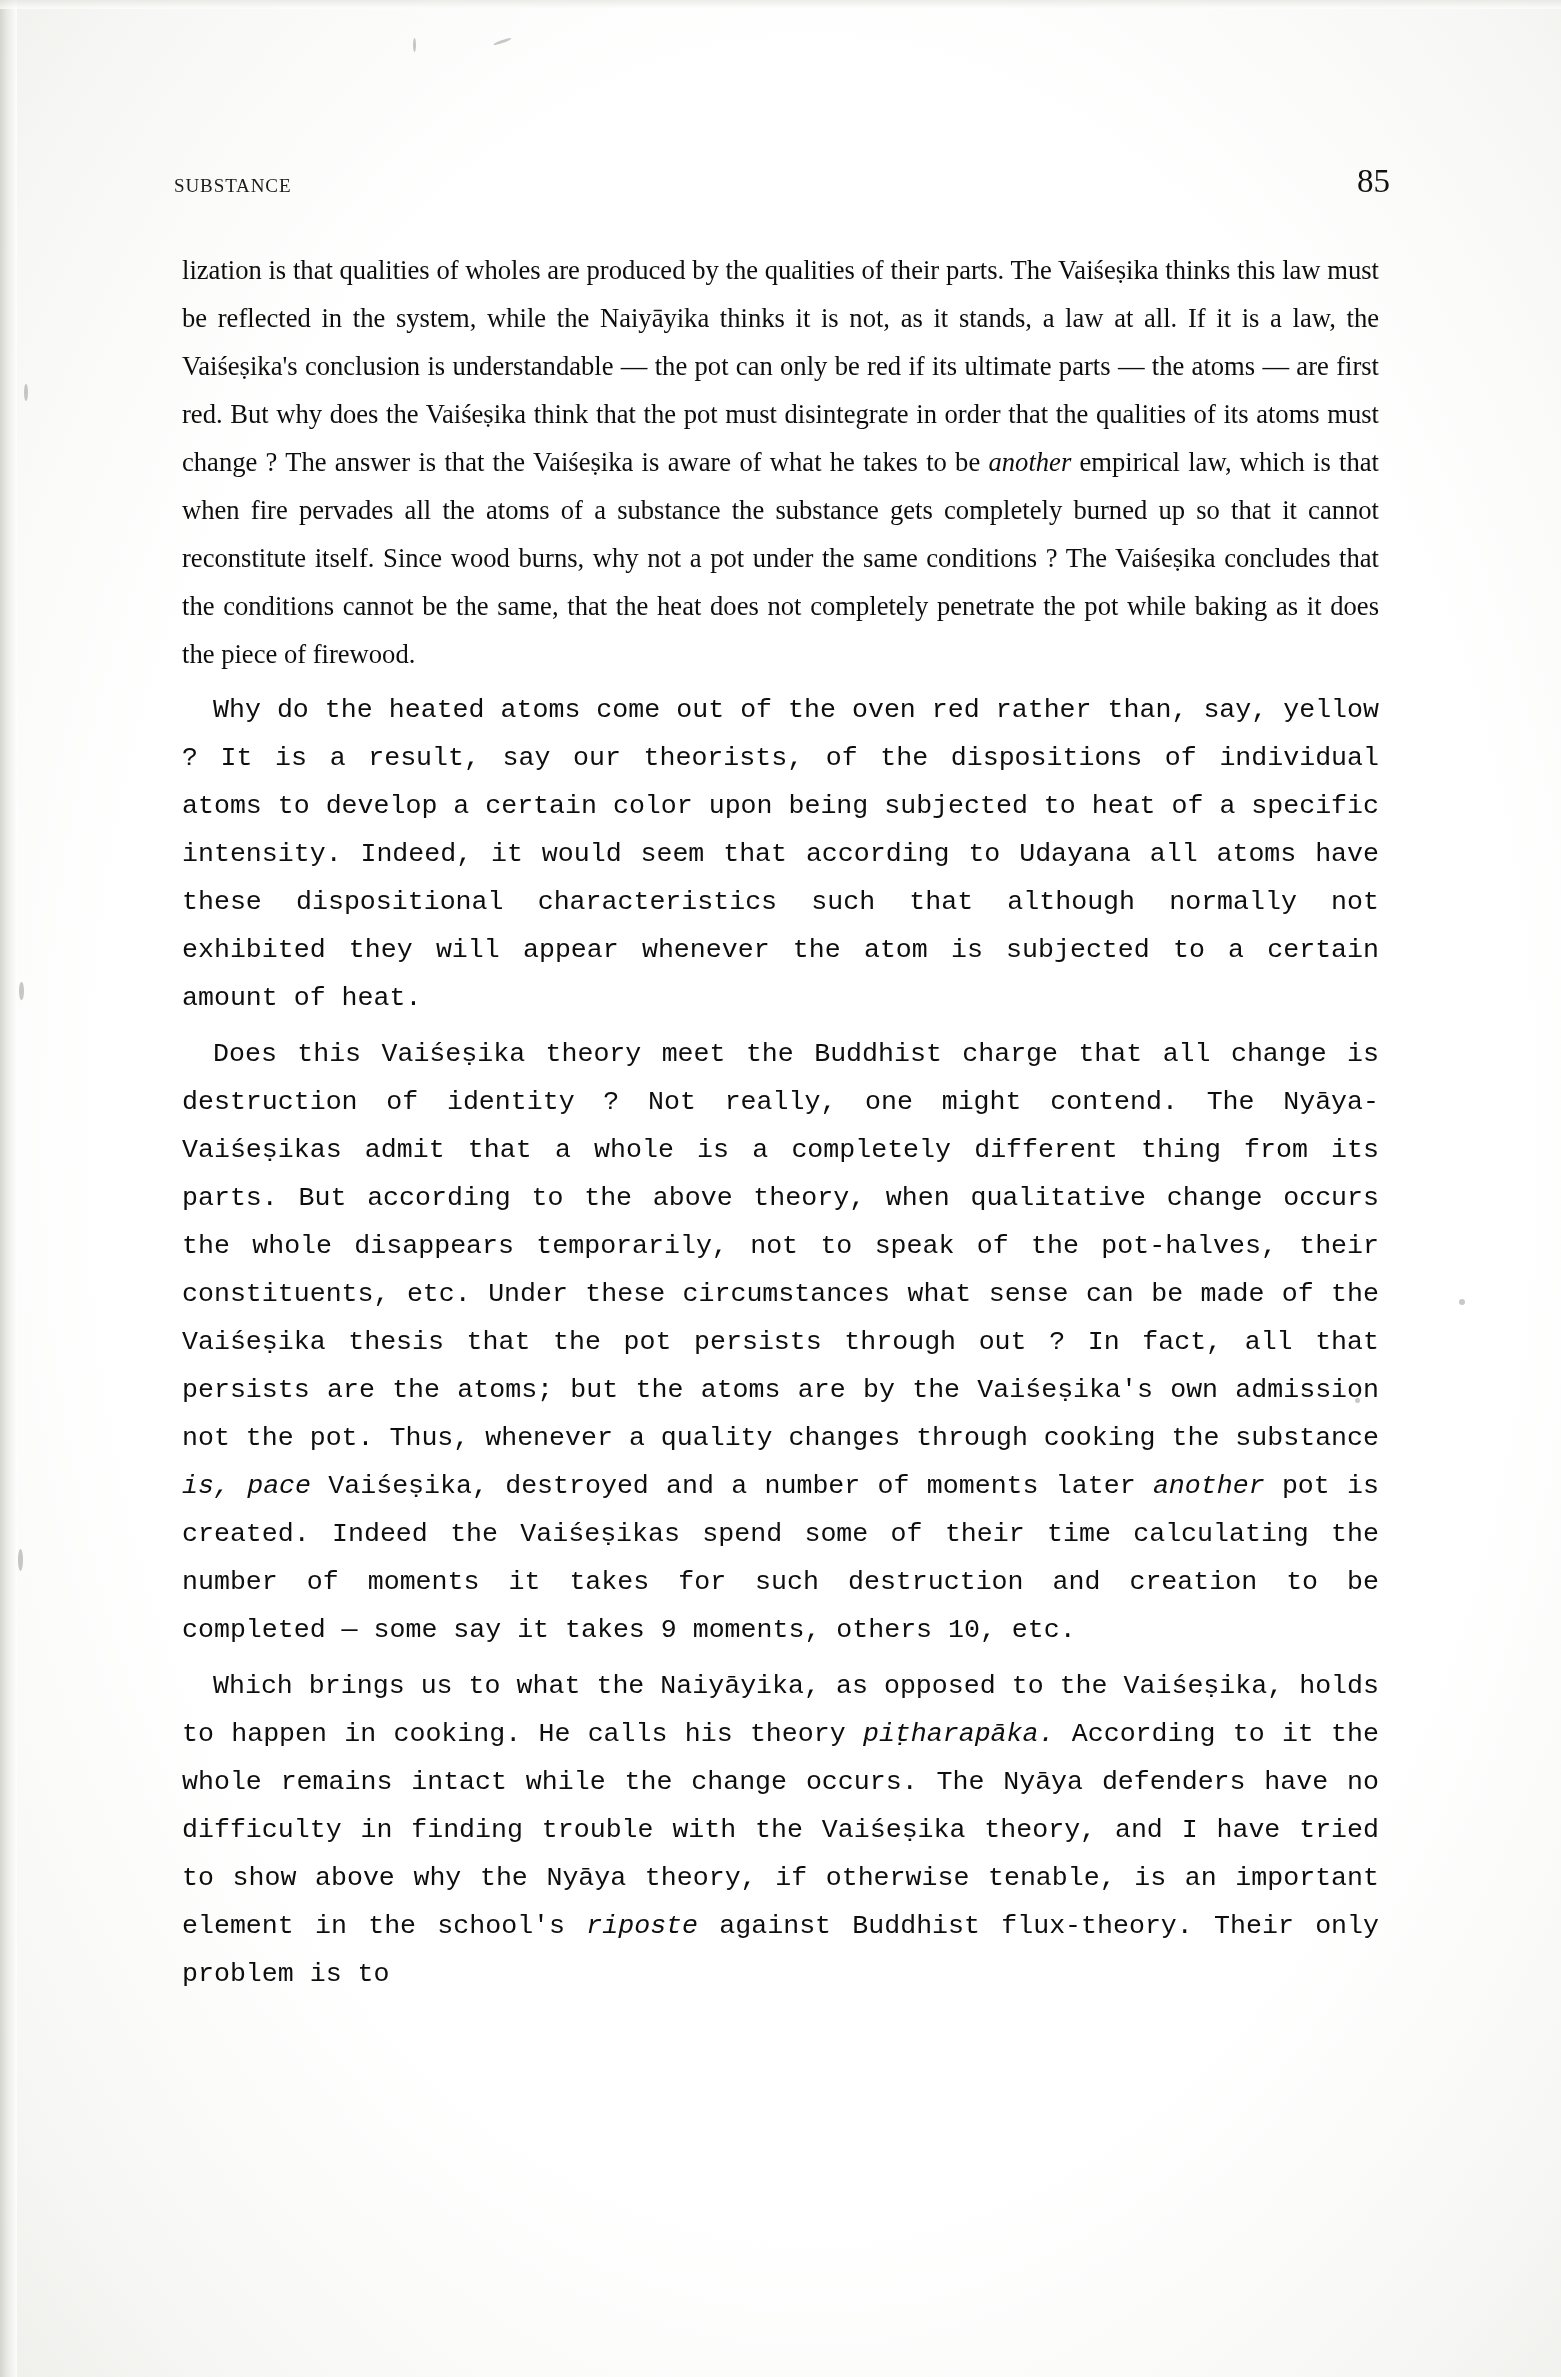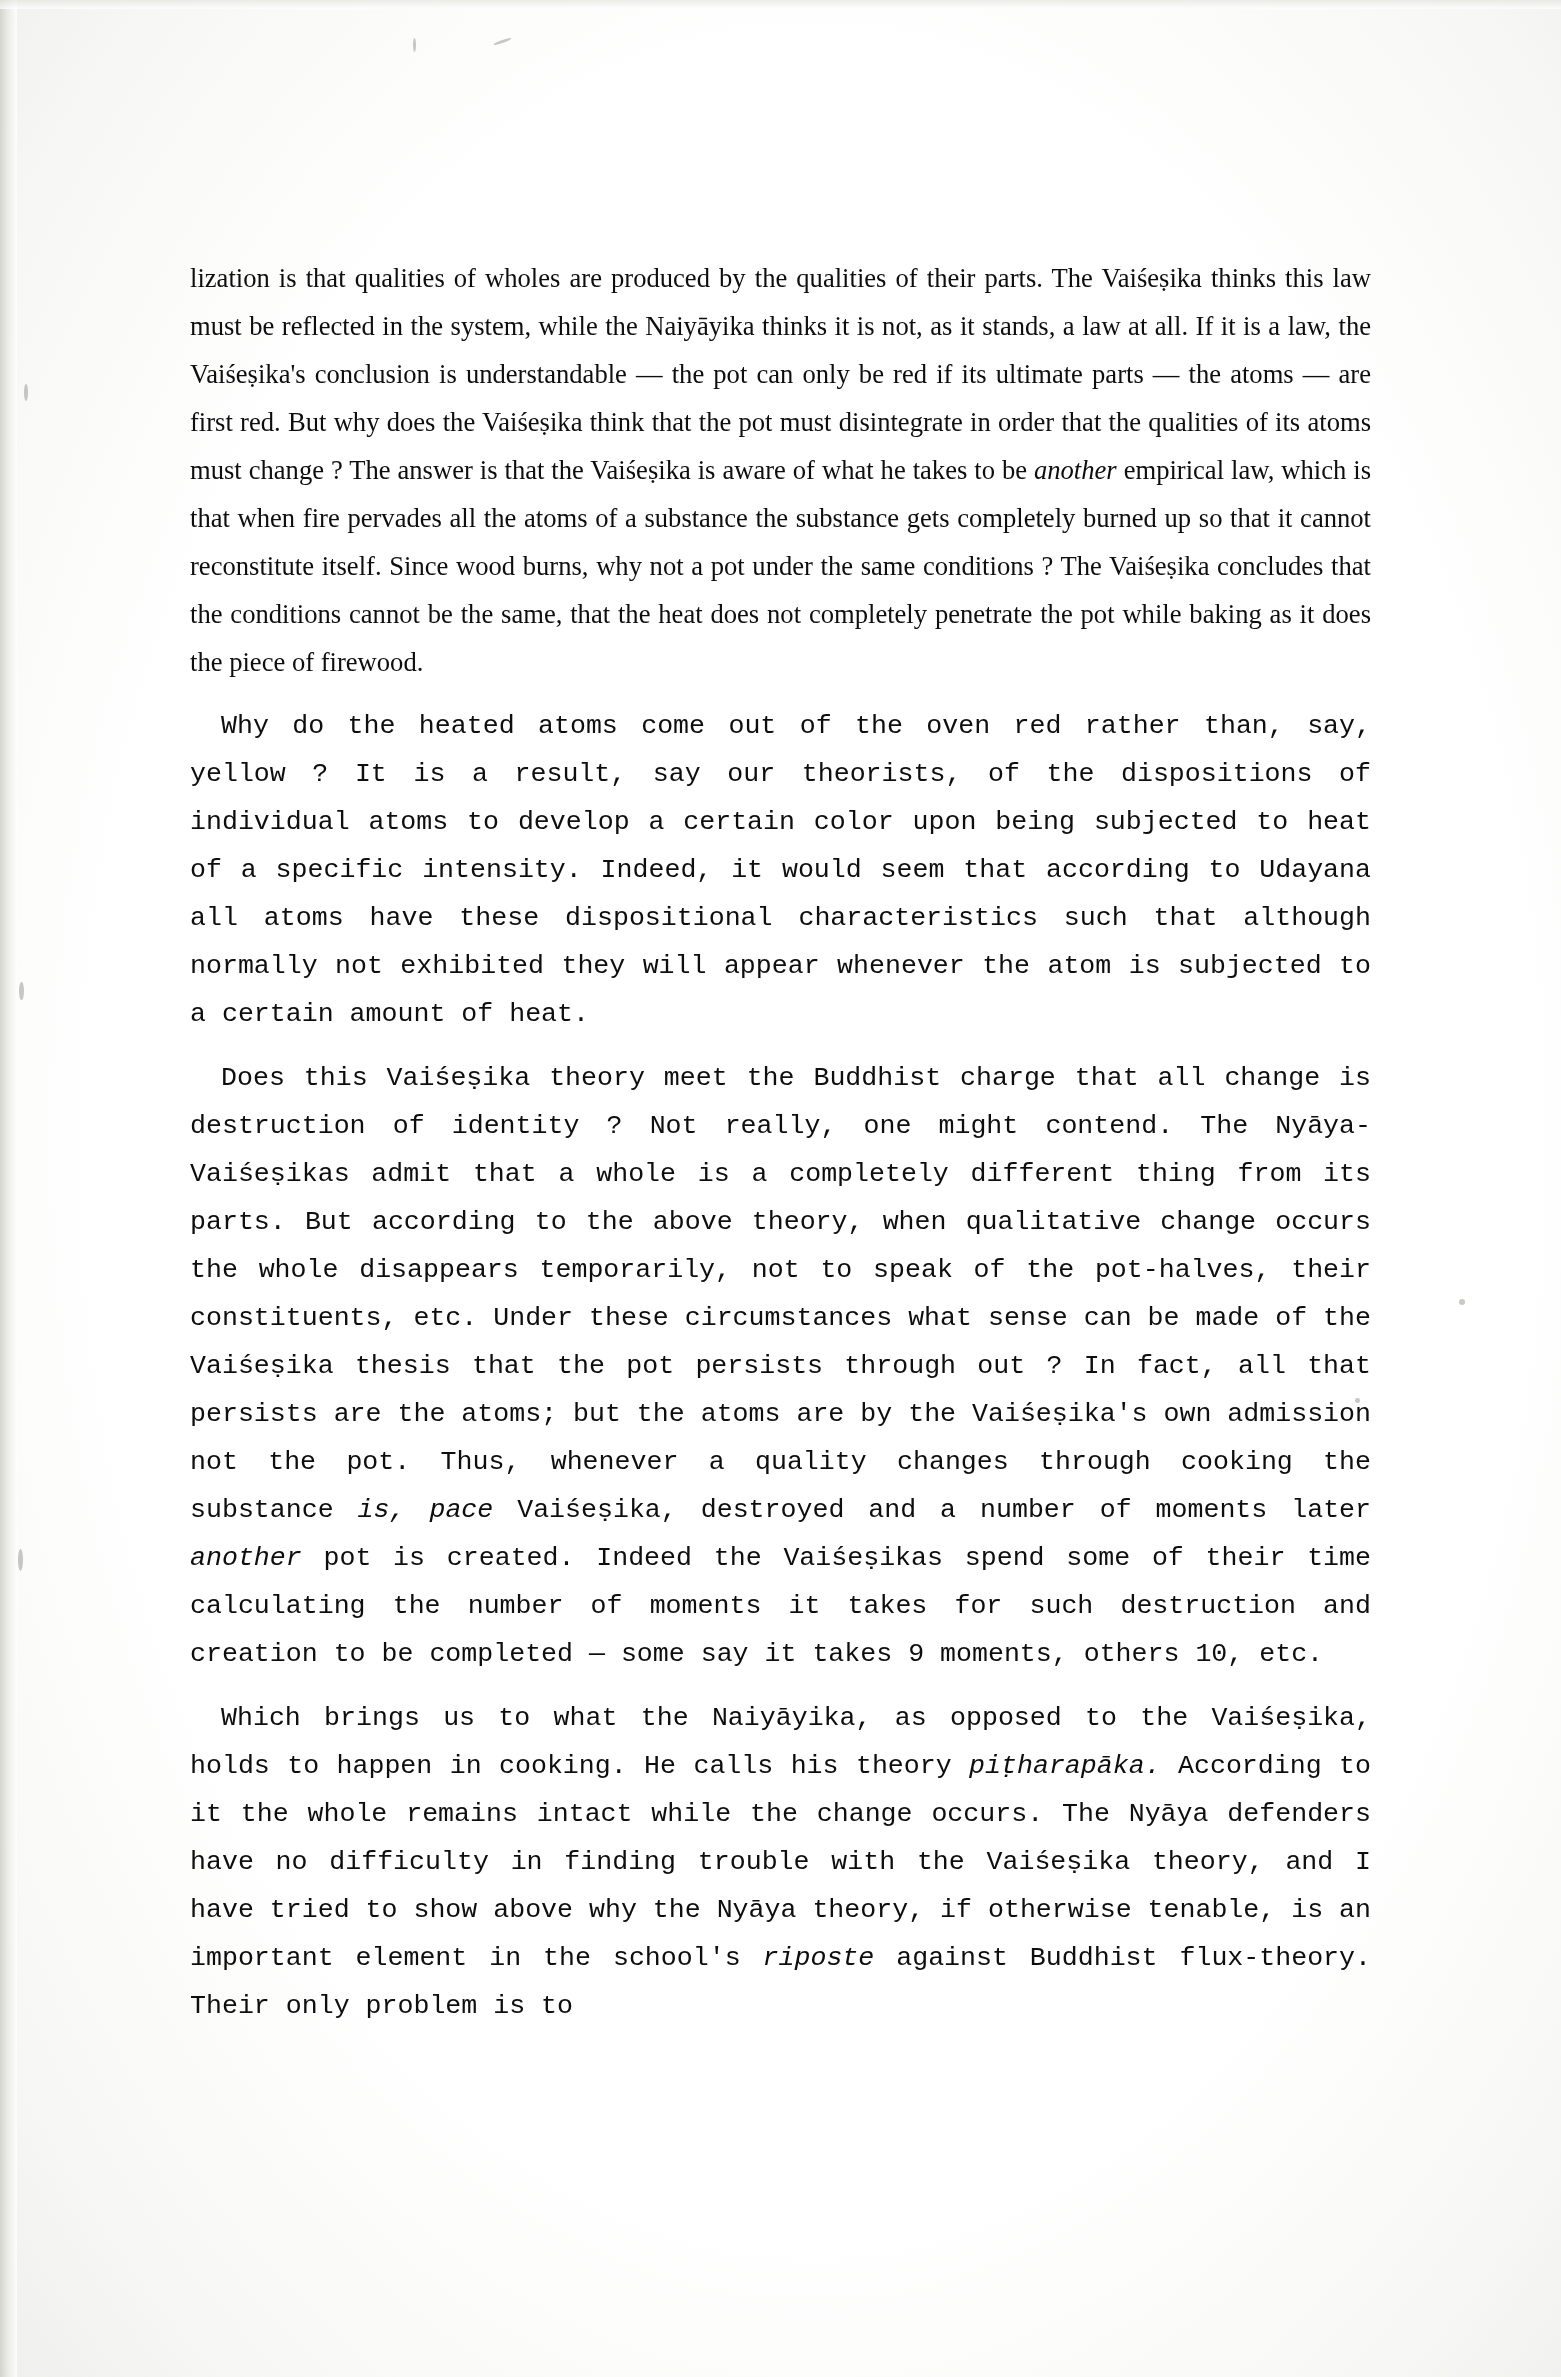--- a/index.html
+++ b/index.html
@@ -83,21 +83,21 @@
     position: absolute;
     left: 174px;
     width: 1213px;
     top: 238px;
     font-size: 26.6px;
     line-height: 48px;
     text-align: justify;
     color: #0e0e0e;
   }
   .body-text p {
-    margin: 16px;
+    margin: 8px;
     text-indent: 0;
   }
   .body-text p + p {
     margin-top: 0;
   }
   .body-text p.indent {
     text-indent: 31px;
     font-family: Liberation Mono, monospace;
   }
   .it { font-style: italic; }
@@ -112,20 +112,24 @@
 <div class="scan-speckle" style="left:413px; top:38px; width:3.2px; height:14px;"></div>
 <div class="scan-speckle" style="left:493px; top:40px; width:19px; height:3.2px; transform:rotate(-20deg);"></div>
 <div class="scan-speckle" style="left:24px; top:384px; width:3.8px; height:16.6px;"></div>
 <div class="scan-speckle" style="left:19px; top:982px; width:4.5px; height:18px;"></div>
 <div class="scan-speckle" style="left:18px; top:1549px; width:5.1px; height:22px;"></div>
 <div class="scan-speckle" style="left:1459px; top:1299px; width:5.8px; height:5.8px;"></div>
 <div class="scan-speckle" style="left:1355px; top:1398px; width:4.5px; height:4.5px;"></div>
 
 <div class="content">
 
+  <div class="header-row">
+    <div class="running-head">SUBSTANCE</div>
+    <div class="folio">85</div>
+  </div>
 
   <div class="body-text">
     <p>lization is that qualities of wholes are produced by the qualities of their parts. The Vaiśeṣika thinks this law must be reflected in the system, while the Naiyāyika thinks it is not, as it stands, a law at all. If it is a law, the Vaiśeṣika's conclusion is understandable — the pot can only be red if its ultimate parts — the atoms — are first red. But why does the Vaiśeṣika think that the pot must disintegrate in order that the qualities of its atoms must change ? The answer is that the Vaiśeṣika is aware of what he takes to be <span class="it">another</span> empirical law, which is that when fire pervades all the atoms of a substance the substance gets completely burned up so that it cannot reconstitute itself. Since wood burns, why not a pot under the same conditions ? The Vaiśeṣika concludes that the conditions cannot be the same, that the heat does not completely penetrate the pot while baking as it does the piece of firewood.</p>
     <p class="indent">Why do the heated atoms come out of the oven red rather than, say, yellow ? It is a result, say our theorists, of the dispositions of individual atoms to develop a certain color upon being subjected to heat of a specific intensity. Indeed, it would seem that according to Udayana all atoms have these dispositional characteristics such that although normally not exhibited they will appear whenever the atom is subjected to a certain amount of heat.</p>
     <p class="indent">Does this Vaiśeṣika theory meet the Buddhist charge that all change is destruction of identity ? Not really, one might contend. The Nyāya-Vaiśeṣikas admit that a whole is a completely different thing from its parts. But according to the above theory, when qualitative change occurs the whole disappears temporarily, not to speak of the pot-halves, their constituents, etc. Under these circumstances what sense can be made of the Vaiśeṣika thesis that the pot persists through out ? In fact, all that persists are the atoms; but the atoms are by the Vaiśeṣika's own admission not the pot. Thus, whenever a quality changes through cooking the substance <span class="it">is,</span> <span class="it">pace</span> Vaiśeṣika, destroyed and a number of moments later <span class="it">another</span> pot is created. Indeed the Vaiśeṣikas spend some of their time calculating the number of moments it takes for such destruction and creation to be completed — some say it takes 9 moments, others 10, etc.</p>
     <p class="indent">Which brings us to what the Naiyāyika, as opposed to the Vaiśeṣika, holds to happen in cooking. He calls his theory <span class="it">piṭharapāka.</span> According to it the whole remains intact while the change occurs. The Nyāya defenders have no difficulty in finding trouble with the Vaiśeṣika theory, and I have tried to show above why the Nyāya theory, if otherwise tenable, is an important element in the school's <span class="it">riposte</span> against Buddhist flux-theory. Their only problem is to</p>
   </div>
 
 </div>
 

